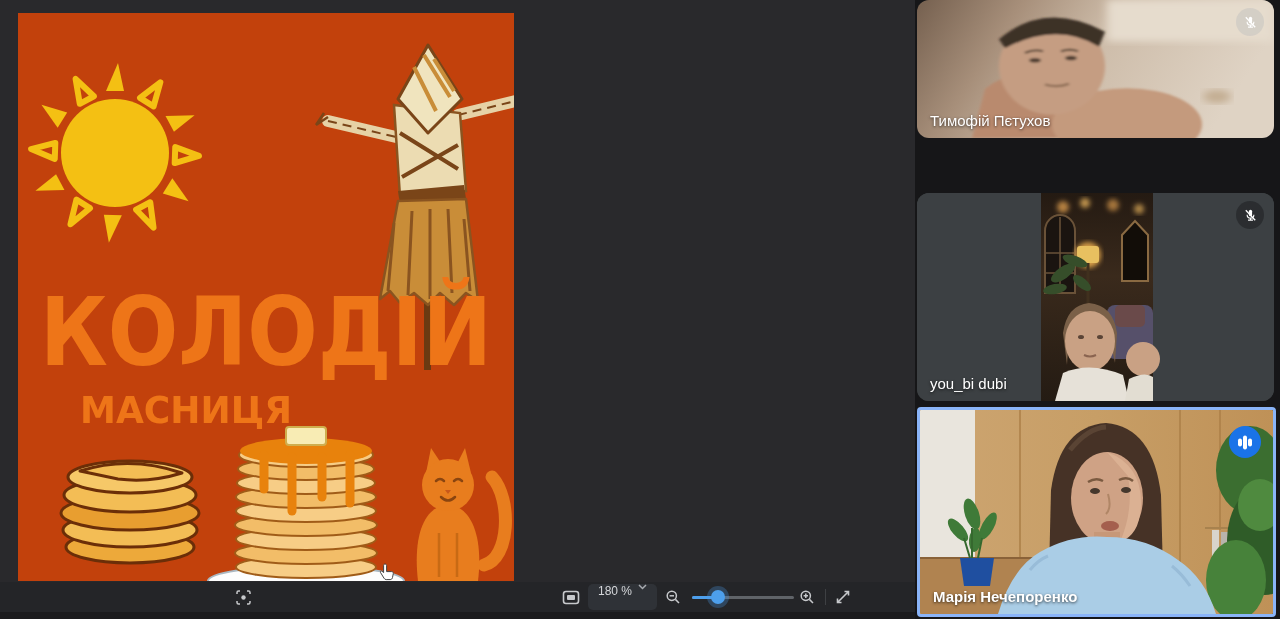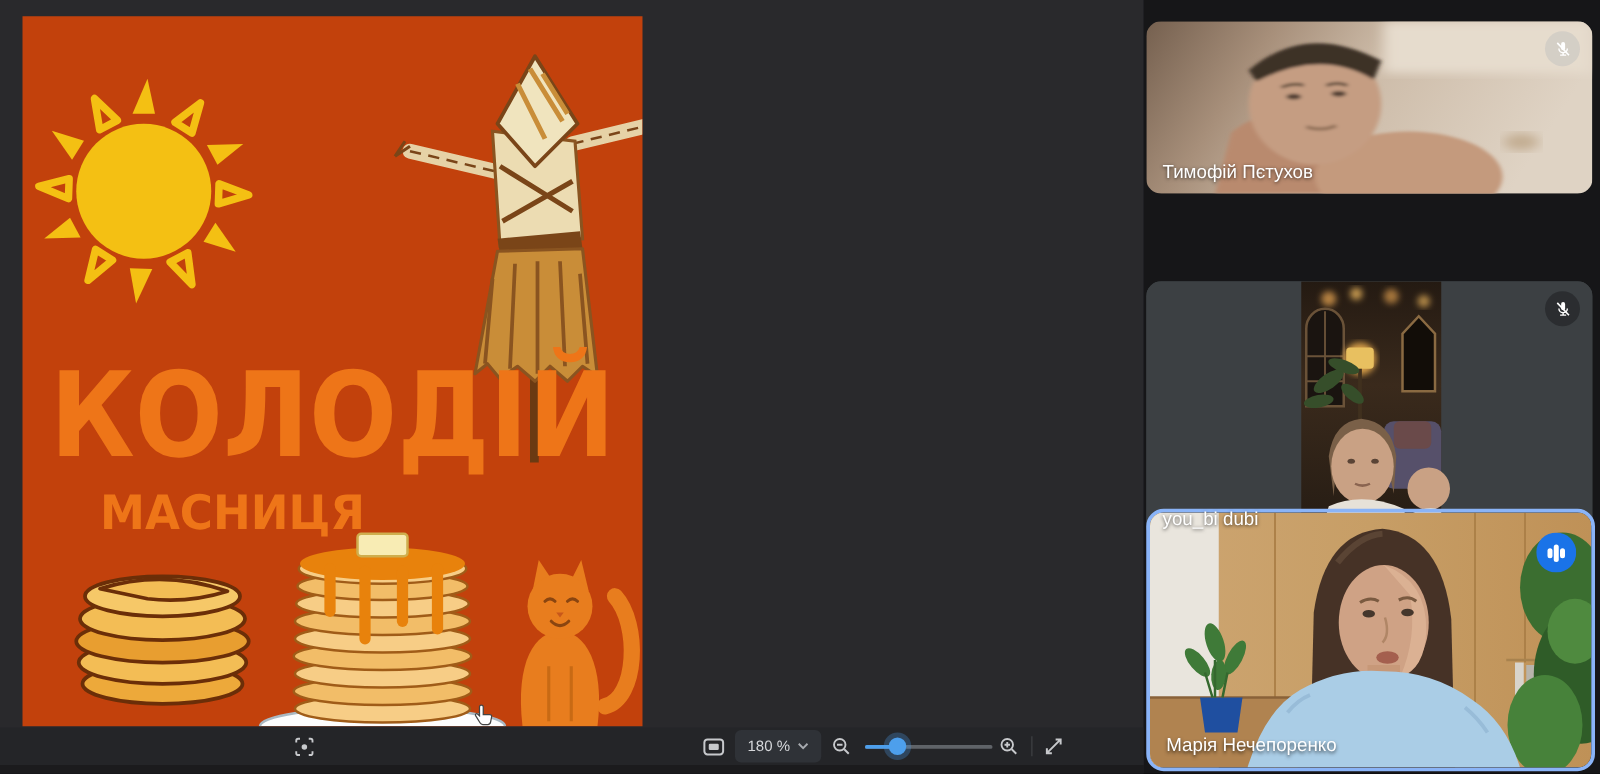--- a/index.html
+++ b/index.html
@@ -21,37 +21,37 @@
   .top-glyph.rot { left:796px; }
   .top-glyph.cls { left:836px; }
 
   .image-frame { position:absolute; left:18px; top:13px; width:496px; height:568px; background:#c2410c; overflow:hidden; }
   .image-frame svg { display:block; }
 
   .share-bottombar { position:absolute; left:0; top:582px; width:915px; height:30px; background:#242528; z-index:6; }
   .share-underbar { position:absolute; left:0; top:612px; width:915px; height:7px; background:#1b1b1d; }
   .bb-btn { position:absolute; top:4px; width:22px; height:22px; background:transparent; border:none; display:flex; align-items:center; justify-content:center; cursor:pointer; }
   .bb-btn svg { display:block; }
-  .zoom-select { position:absolute; left:588px; top:2px; width:69px; height:26px; background:#2f3237; border-radius:5px; display:flex; align-items:center; justify-content:center; gap:6px; cursor:pointer; }
+  .zoom-select { position:absolute; left:588px; top:2px; width:69px; height:26px; background:#2f3237; border-radius:5px; display:flex; justify-content:center; gap:6px; cursor:pointer; }
   .zoom-select span { color:#d5d7da; font-size:12px; }
   .slider { position:absolute; left:692px; top:4px; width:102px; height:22px; cursor:pointer; }
   .slider .track { position:absolute; left:0; top:10px; width:102px; height:3px; border-radius:2px; background:#5f6368; }
   .slider .fill { position:absolute; left:0; top:10px; width:26px; height:3px; border-radius:2px; background:#4d9fec; }
   .slider .thumb { position:absolute; left:19px; top:4px; width:14px; height:14px; border-radius:50%; background:#4d9fec; box-shadow:0 0 0 4px rgba(77,159,236,.28); }
   .bb-divider { position:absolute; left:825px; top:7px; width:1px; height:16px; background:#3e4043; }
 
   .cursor { position:absolute; left:379px; top:563px; z-index:9; }
 
   
   .sidebar { position:absolute; left:915px; top:0; width:365px; height:619px; background:#161618; }
   .tile { position:absolute; left:2px; width:357px; border-radius:12px; overflow:hidden; cursor:pointer; }
   .tile svg.scene { position:absolute; left:0; top:0; width:100%; height:100%; }
-  .tile1 { top:17px; height:138px; }
-  .tile2 { top:193px; height:208px; background:#3c4043;margin-top:32px; }
-  .tile3 { top:407px; height:210px; width:359px; border:3px solid #8ab4f8; border-radius:14px; }
+  .tile1 { top:0; height:138px; }
+  .tile2 { top:193px; height:208px; background:#3c4043; }
+  .tile3 { top:407px; height:210px; width:359px; border:3px solid #8ab4f8; border-radius:4px;font-weight:bold; }
   .name-label { position:absolute; left:13px; bottom:9px; color:#fff; font-size:15px; text-shadow:0 1px 3px rgba(0,0,0,.7); z-index:3; }
   .mic-chip { position:absolute; top:8px; right:10px; width:28px; height:28px; border-radius:50%; display:flex; align-items:center; justify-content:center; z-index:3; }
   .mic-chip.light { background:rgba(190,190,190,.45); }
   .mic-chip.dark { background:rgba(32,33,36,.6); }
   .speak-chip { position:absolute; top:16px; right:12px; width:32px; height:32px; z-index:3; }
 </style>
 </head>
 <body>
 
 <div class="app">

